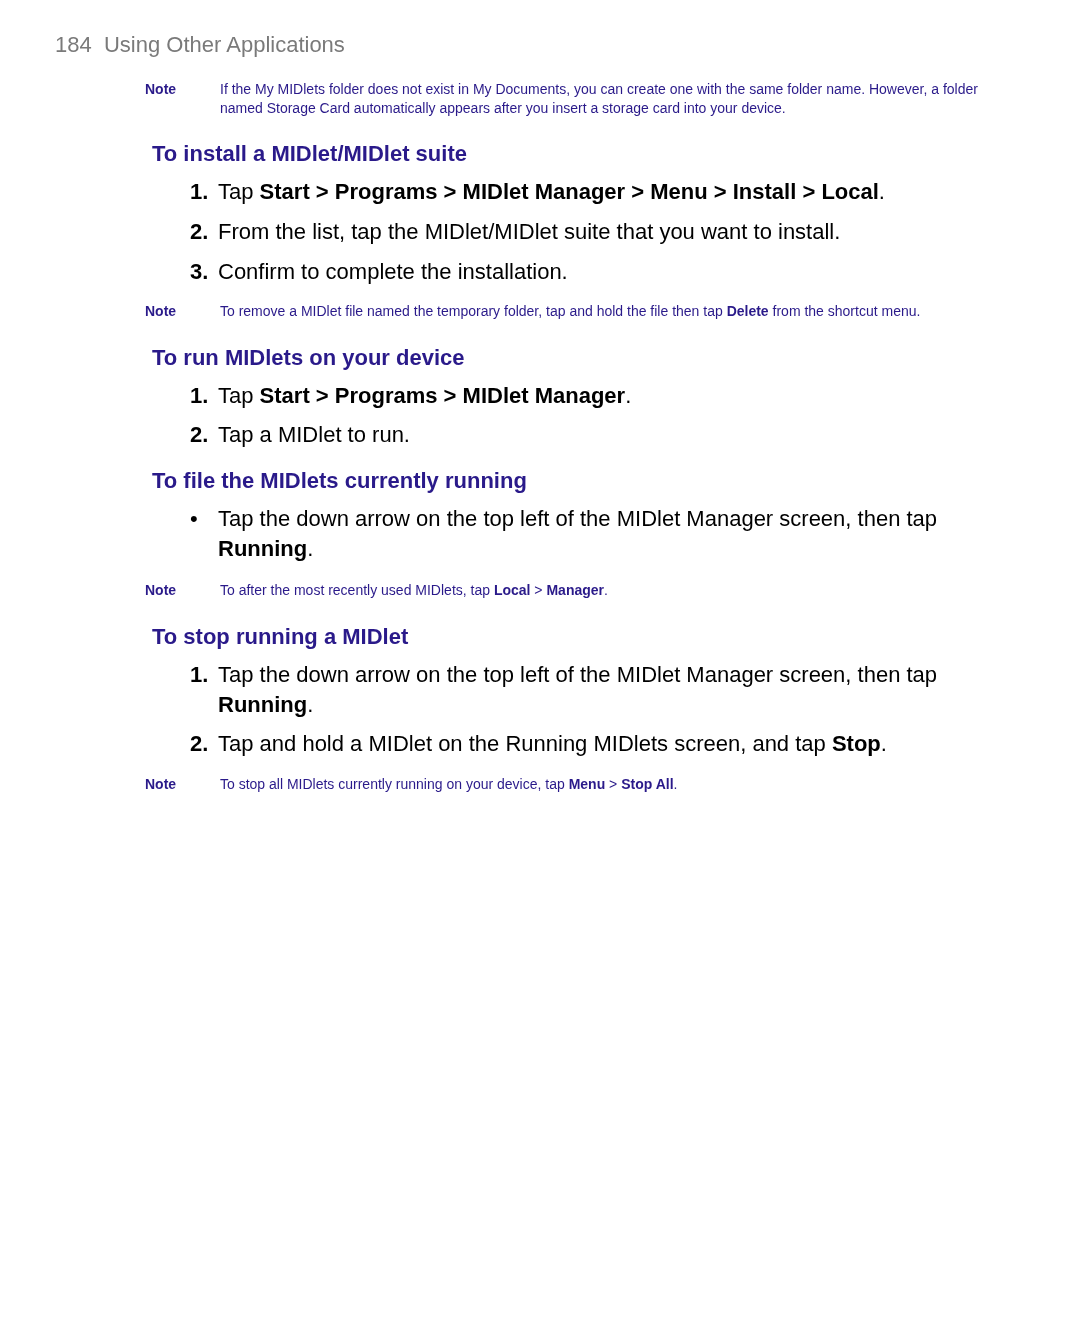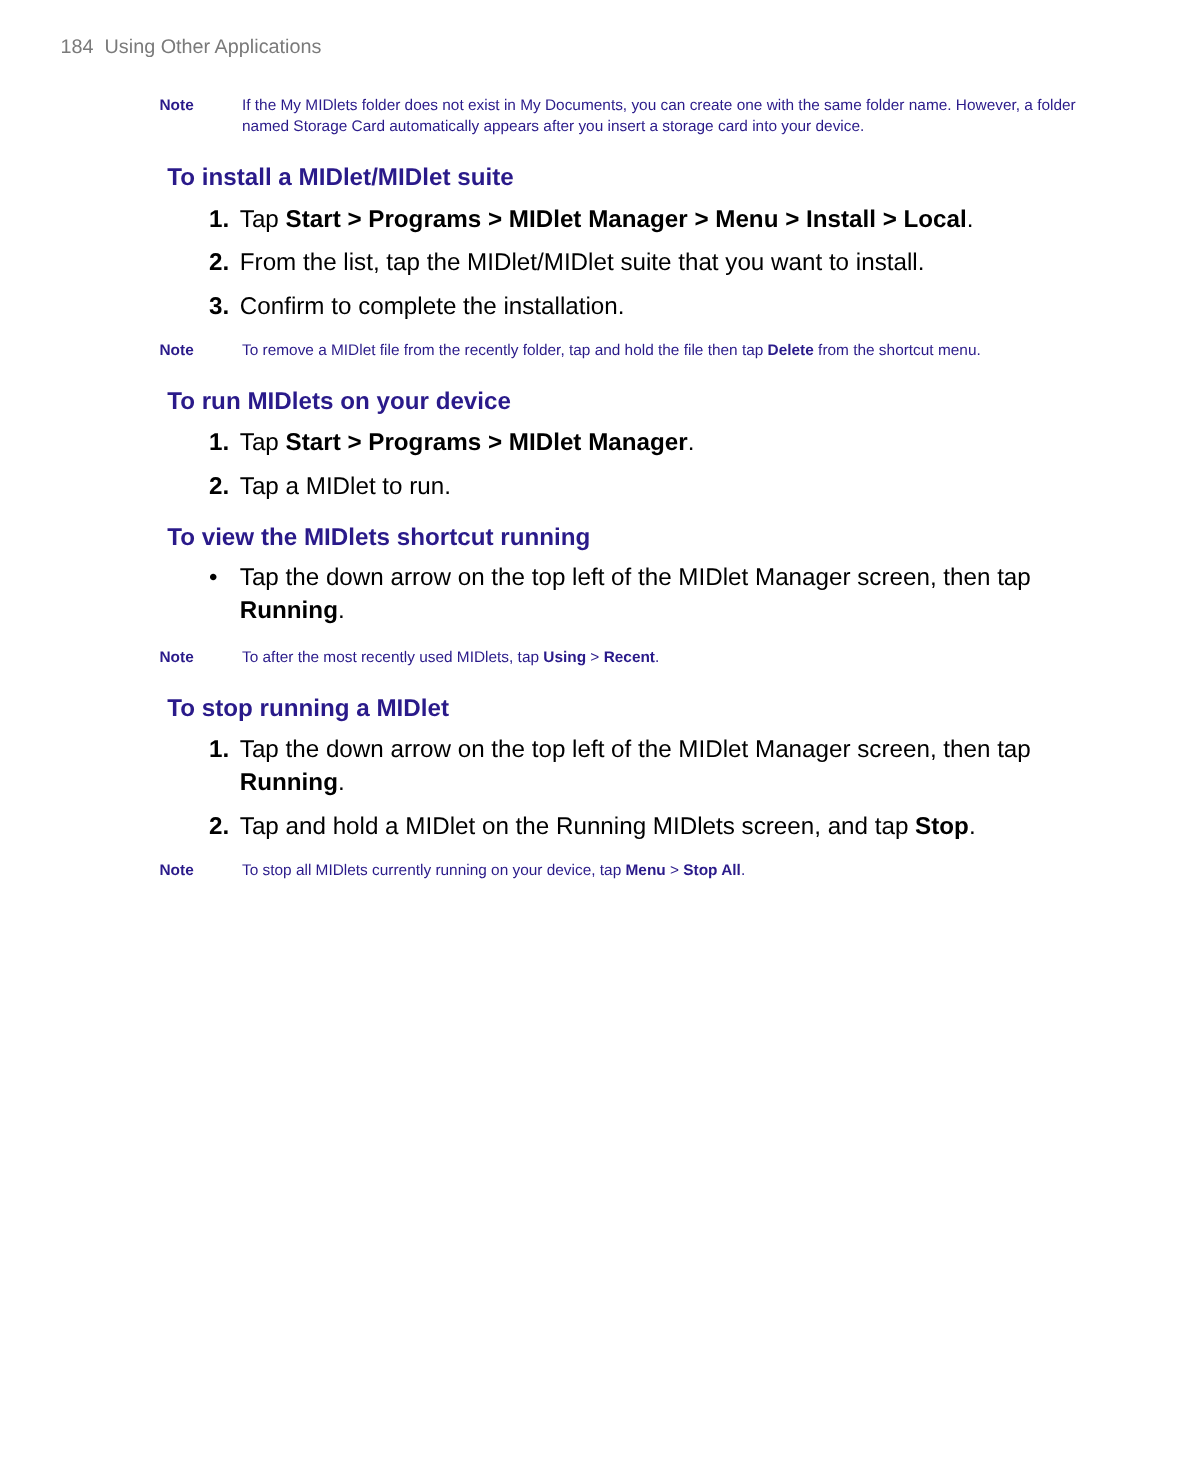--- a/index.html
+++ b/index.html
@@ -6,22 +6,22 @@
     font-family: Arial, Helvetica, sans-serif;
     margin: 0;
     padding: 30px 55px 30px 55px;
     width: 970px;
     color: #000;
     font-size: 22px;
     line-height: 1.35;
   }
   .page-header {
     color: #7a7a7a;
-    font-size: 18px;
-    margin-bottom: 32px;
+    font-size: 22px;
+    margin-bottom: 20px;
   }
   .bullet-list {
     margin: 0 0 18px 0;
     padding-left: 135px;
   }
   .bullet-item {
     position: relative;
     padding-left: 28px;
     margin-bottom: 10px;
   }
@@ -98,47 +98,47 @@
   </div>
   <div class="numbered-item">
     <span class="num-marker">3.</span>
     <span>Confirm to complete the installation.</span>
   </div>
 </div>
 
 <div class="note-block">
   <div class="note-label">Note</div>
   <div class="note-text">
-    <span>To remove a MIDlet file from the recently folder, tap and hold the file then tap </span><span class="bold">Delete</span><span> from the shortcut menu.</span>
+    <span>To remove a MIDlet file named the temporary folder, tap and hold the file then tap </span><span class="bold">Delete</span><span> from the shortcut menu.</span>
   </div>
 </div>
 
 <div class="section-heading">To run MIDlets on your device</div>
 <div class="numbered-list">
   <div class="numbered-item">
     <span class="num-marker">1.</span>
     <span>Tap </span><span class="bold">Start &gt; Programs &gt; MIDlet Manager</span><span>.</span>
   </div>
   <div class="numbered-item">
     <span class="num-marker">2.</span>
     <span>Tap a MIDlet to run.</span>
   </div>
 </div>
 
-<div class="section-heading">To view the MIDlets shortcut running</div>
+<div class="section-heading">To file the MIDlets currently running</div>
 <div class="bullet-list">
   <div class="bullet-item">
     <span>Tap the down arrow on the top left of the MIDlet Manager screen, then tap </span><span class="bold">Running</span><span>.</span>
   </div>
 </div>
 
 <div class="note-block">
   <div class="note-label">Note</div>
   <div class="note-text">
-    <span>To after the most recently used MIDlets, tap </span><span class="bold">Using</span><span> &gt; </span><span class="bold">Recent</span><span>.</span>
+    <span>To after the most recently used MIDlets, tap </span><span class="bold">Local</span><span> &gt; </span><span class="bold">Manager</span><span>.</span>
   </div>
 </div>
 
 <div class="section-heading">To stop running a MIDlet</div>
 <div class="numbered-list">
   <div class="numbered-item">
     <span class="num-marker">1.</span>
     <span>Tap the down arrow on the top left of the MIDlet Manager screen, then tap </span><span class="bold">Running</span><span>.</span>
   </div>
   <div class="numbered-item">

